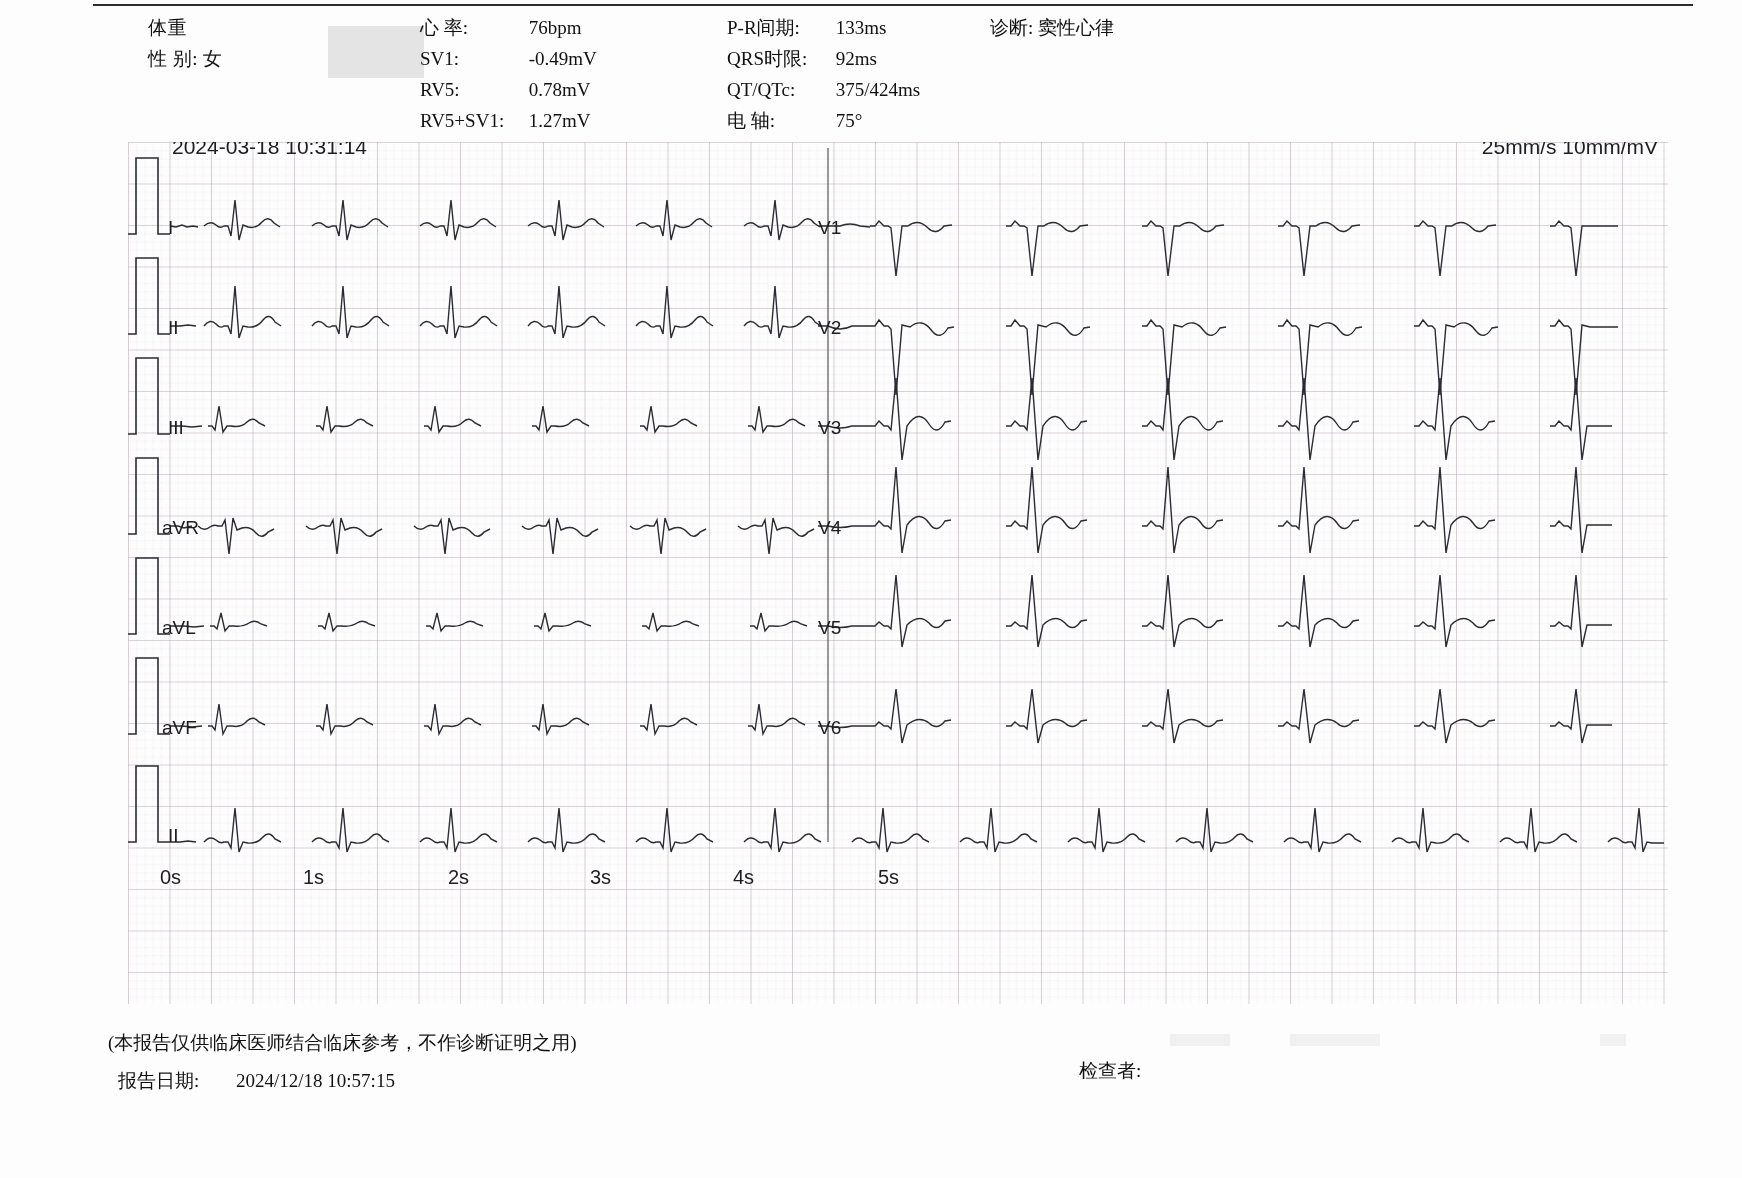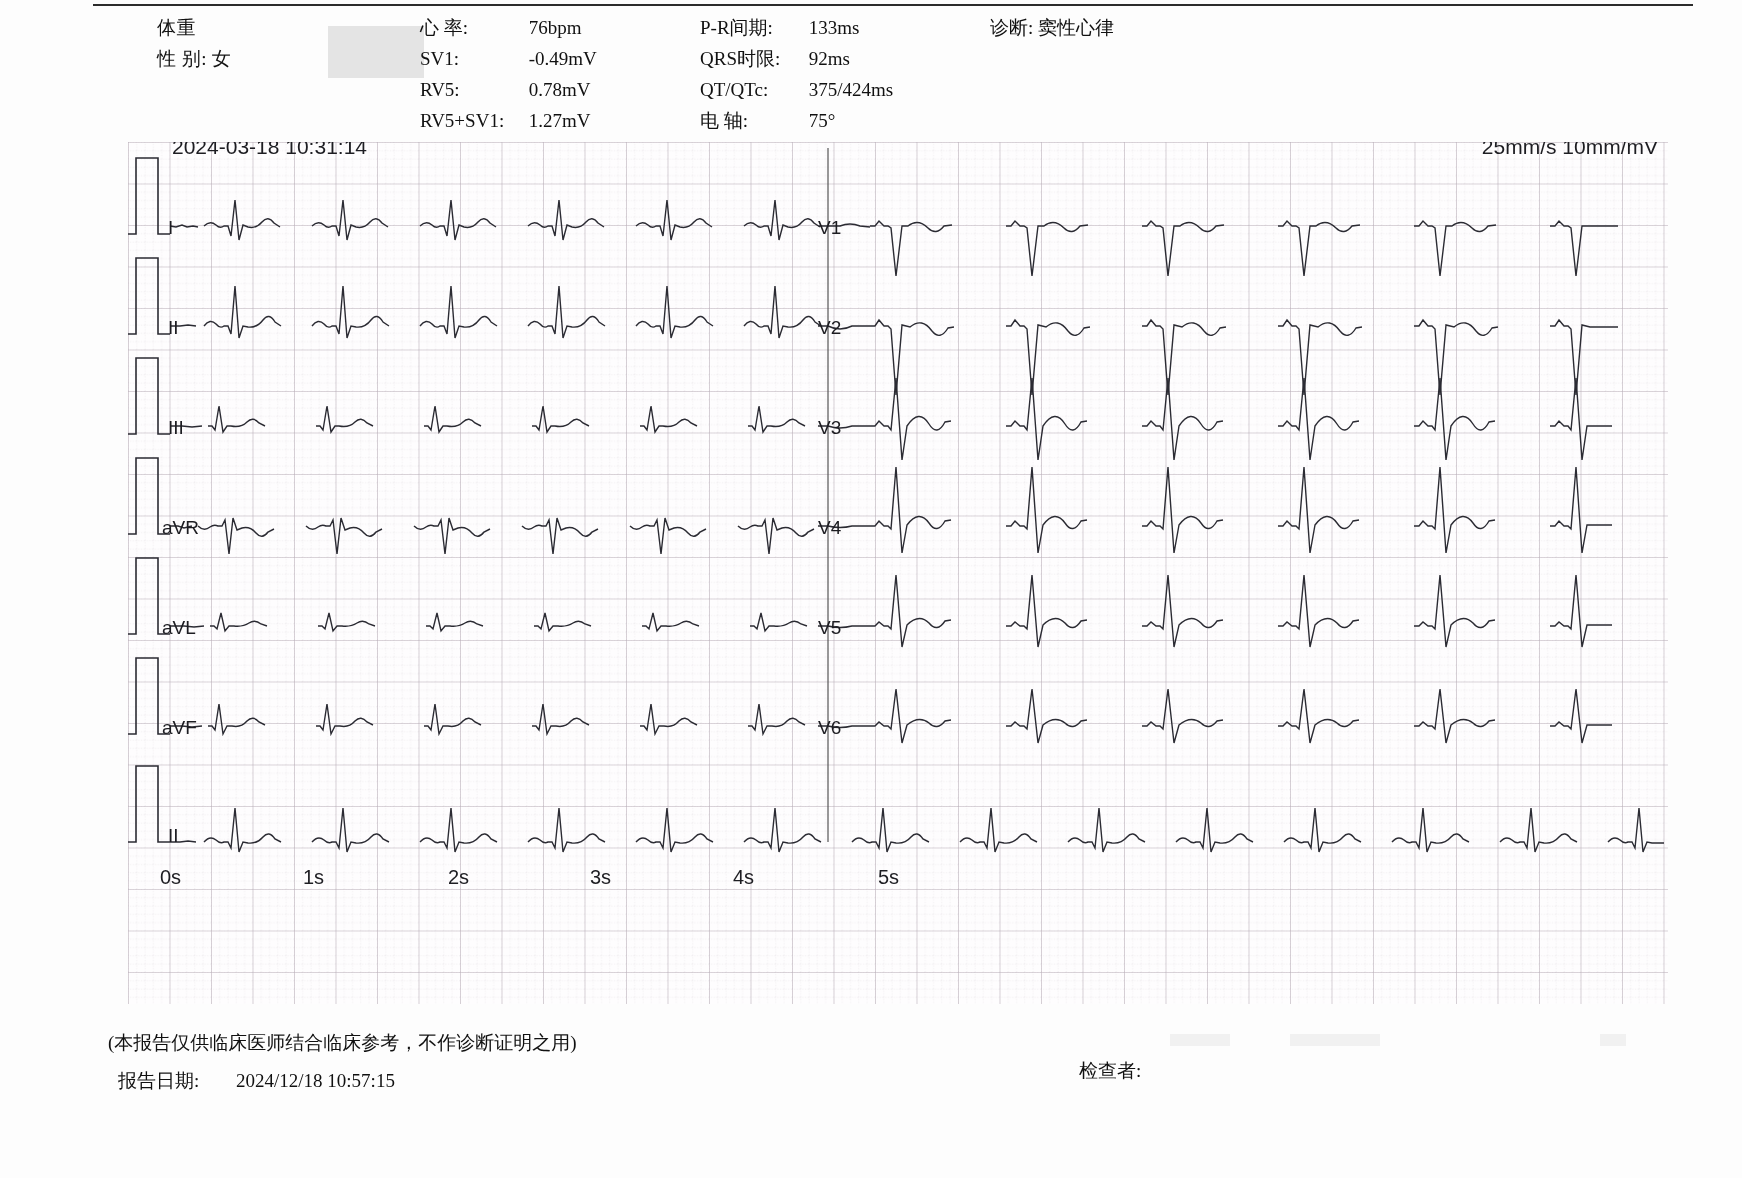--- a/index.html
+++ b/index.html
@@ -38,35 +38,35 @@
   .header {
     position: absolute;
     left: 0;
     top: 8px;
     width: 1742px;
     height: 130px;
     font-size: 19px;
   }
   .hdr-col { position: absolute; }
   .hdr-row { height: 31px; line-height: 31px; white-space: nowrap; }
-  .label-sp { letter-spacing: 0.5px; margin-left: 9px; }
+  .label-sp { letter-spacing: 0.5px; }
 
   .col-patient { left: 148px; top: 4px; width: 270px; }
   .col-meas    { left: 420px; top: 4px; width: 240px; }
   .col-meas2   { left: 700px; top: 4px; width: 260px; }
   .col-diag    { left: 990px; top: 4px; width: 420px; }
 
   .redact {
     position: absolute;
     background: #e4e4e4;
     border: 0;
   }
   .redact1 { left: 180px; top: 14px; width: 96px; height: 52px; }
 
-  .meas-name { display: inline-block; min-width: 104px; }
+  .meas-name { display: inline-block; min-width: 104px; margin-left: 27px; }
   .meas-name-r { display: inline-block; min-width: 104px; }
   .diag-title { display: inline-block; }
   .diag-line2 { padding-left: 60px; }
 
   
   #ecg-wrap {
     position: absolute;
     left: 128px;
     top: 142px;
     width: 1540px;

